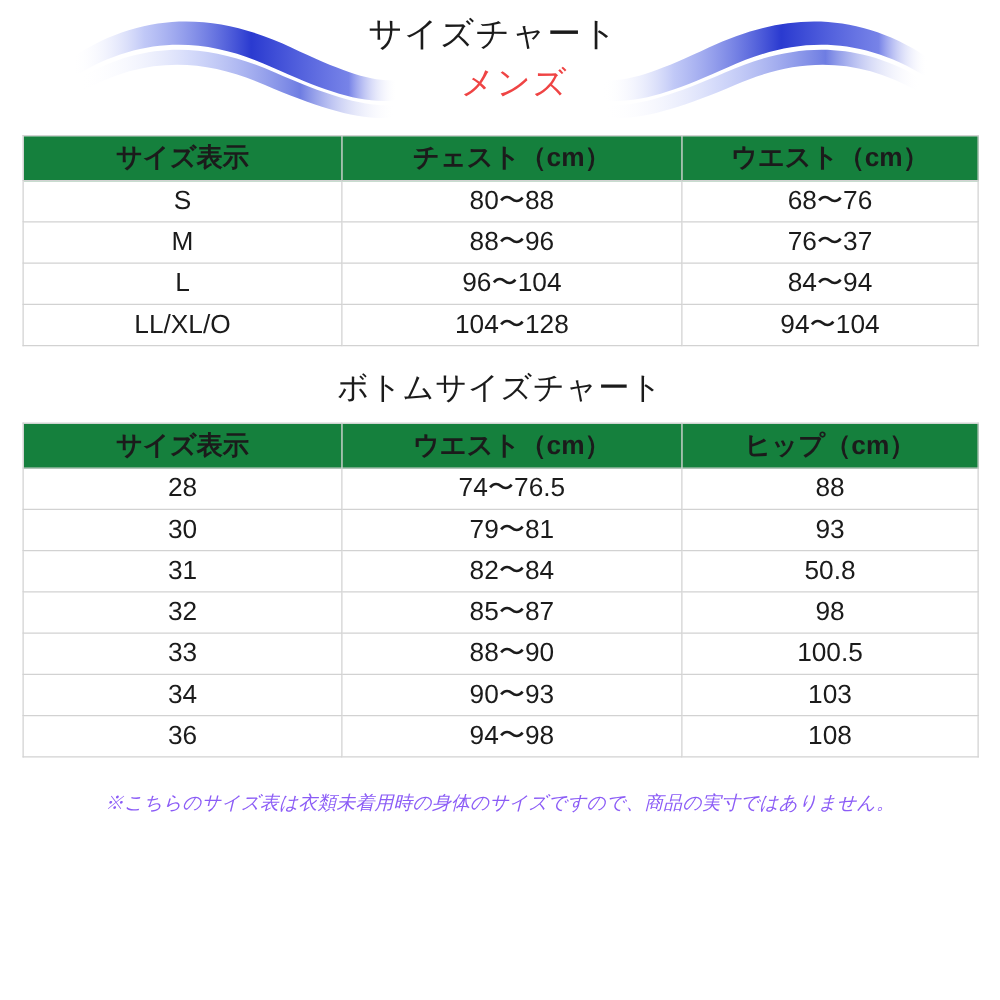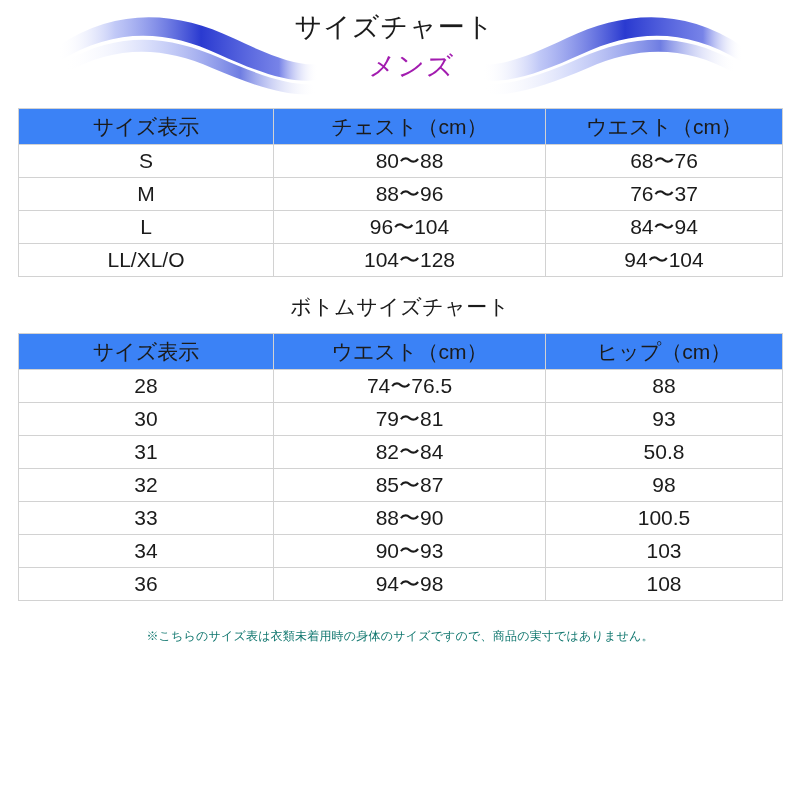--- a/index.html
+++ b/index.html
@@ -33,21 +33,21 @@
   .title-main {
     font-size: 27px;
     letter-spacing: 1px;
     line-height: 1.45;
     color: #1b1b1b;
   }
   .title-sub {
     font-size: 27px;
     letter-spacing: 1px;
     line-height: 1.45;
-    color: #a21caf;
+    color: #ef4444;
     padding-left: 34px;
   }
   .swoosh {
     position: absolute;
     top: 0;
     width: 260px;
     height: 108px;
     z-index: 1;
   }
   .swoosh.left { left: 58px; }
@@ -72,43 +72,45 @@
     color: #1b1b1b;
     font-size: 21px;
     height: 32px;
     padding: 0;
     line-height: 1.1;
     white-space: nowrap;
   }
   table.size-table thead th {
     font-size: 21px;
     height: 35px;
-    background: #3b82f6;
+    background: #15803d;
+    font-weight: bold;
   }
   
   .tbl-top col.c1 { width: 255px; }
   .tbl-top col.c2 { width: 272px; }
   .tbl-top col.c3 { width: 237px; }
   
   .tbl-bottom col.c1 { width: 255px; }
   .tbl-bottom col.c2 { width: 272px; }
   .tbl-bottom col.c3 { width: 237px; }
   .bottom-heading {
     text-align: center;
-    font-size: 21px;
+    font-size: 25px;
     color: #1b1b1b;
     padding: 16px 0 12px 0;
     letter-spacing: 0.5px;
   }
   .note {
     text-align: center;
-    font-size: 12px;
-    color: #0f766e;
+    font-size: 15px;
+    color: #8b5cf6;
     padding-top: 27px;
     letter-spacing: 0.2px;
+    font-style: italic;
   }
 </style>
 </head>
 <body>
 
 <div class="header">
 
   <svg class="swoosh left" viewBox="0 0 260 108" preserveAspectRatio="none">
     <defs>
       <linearGradient id="gradL" x1="0" y1="0" x2="1" y2="0">

